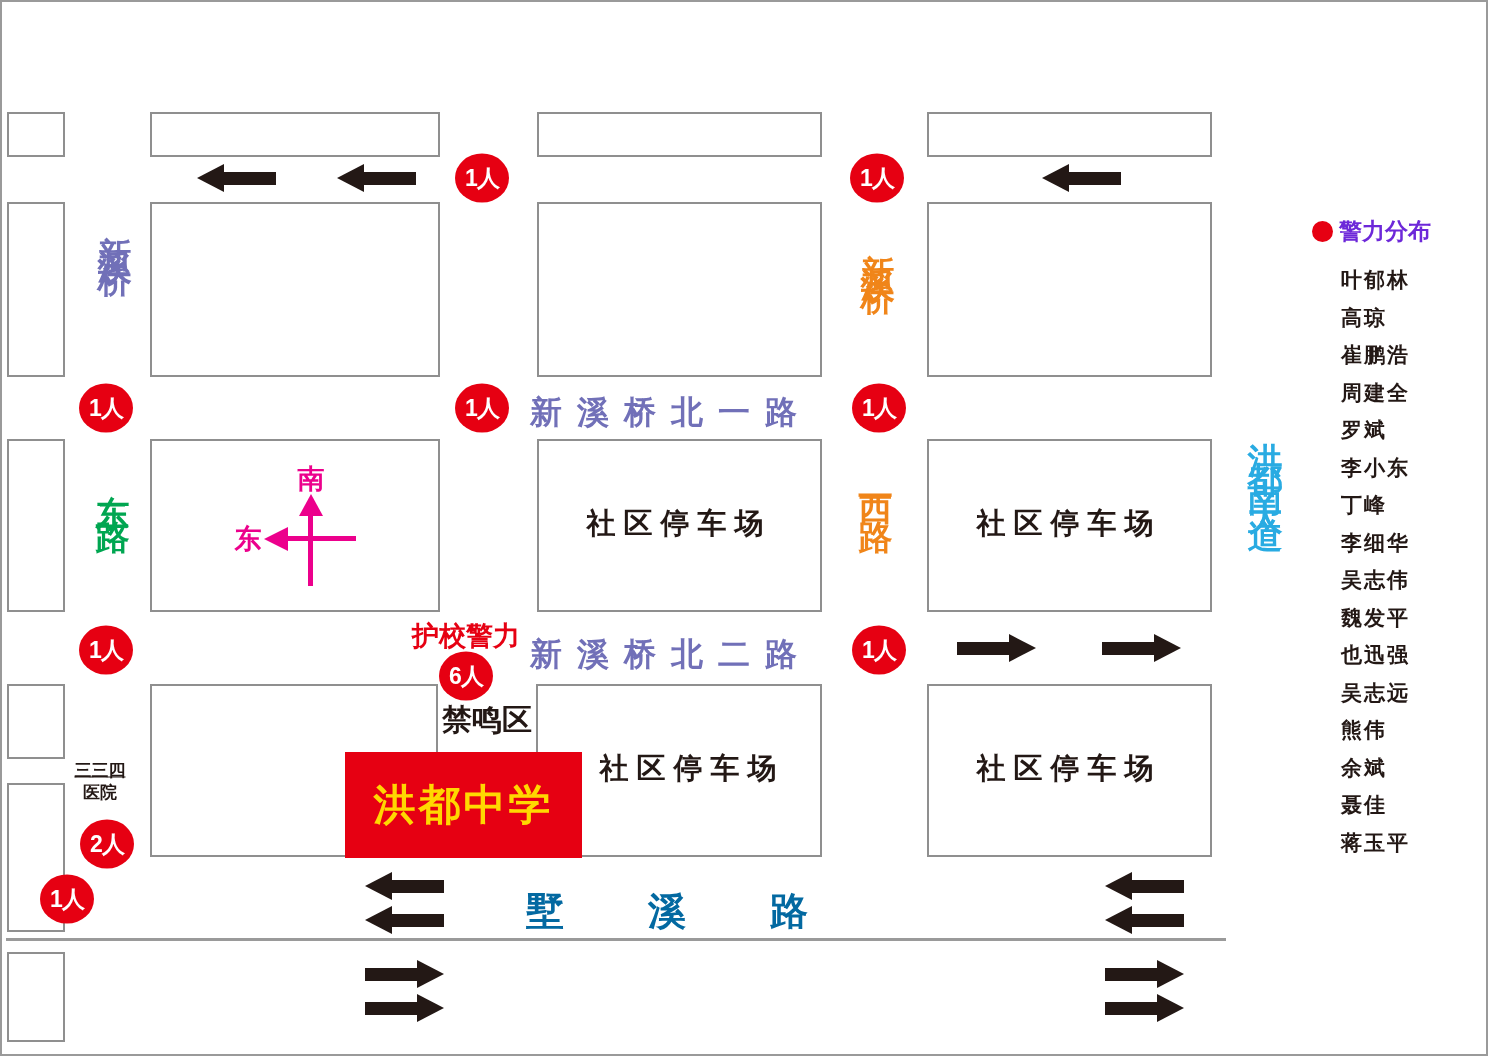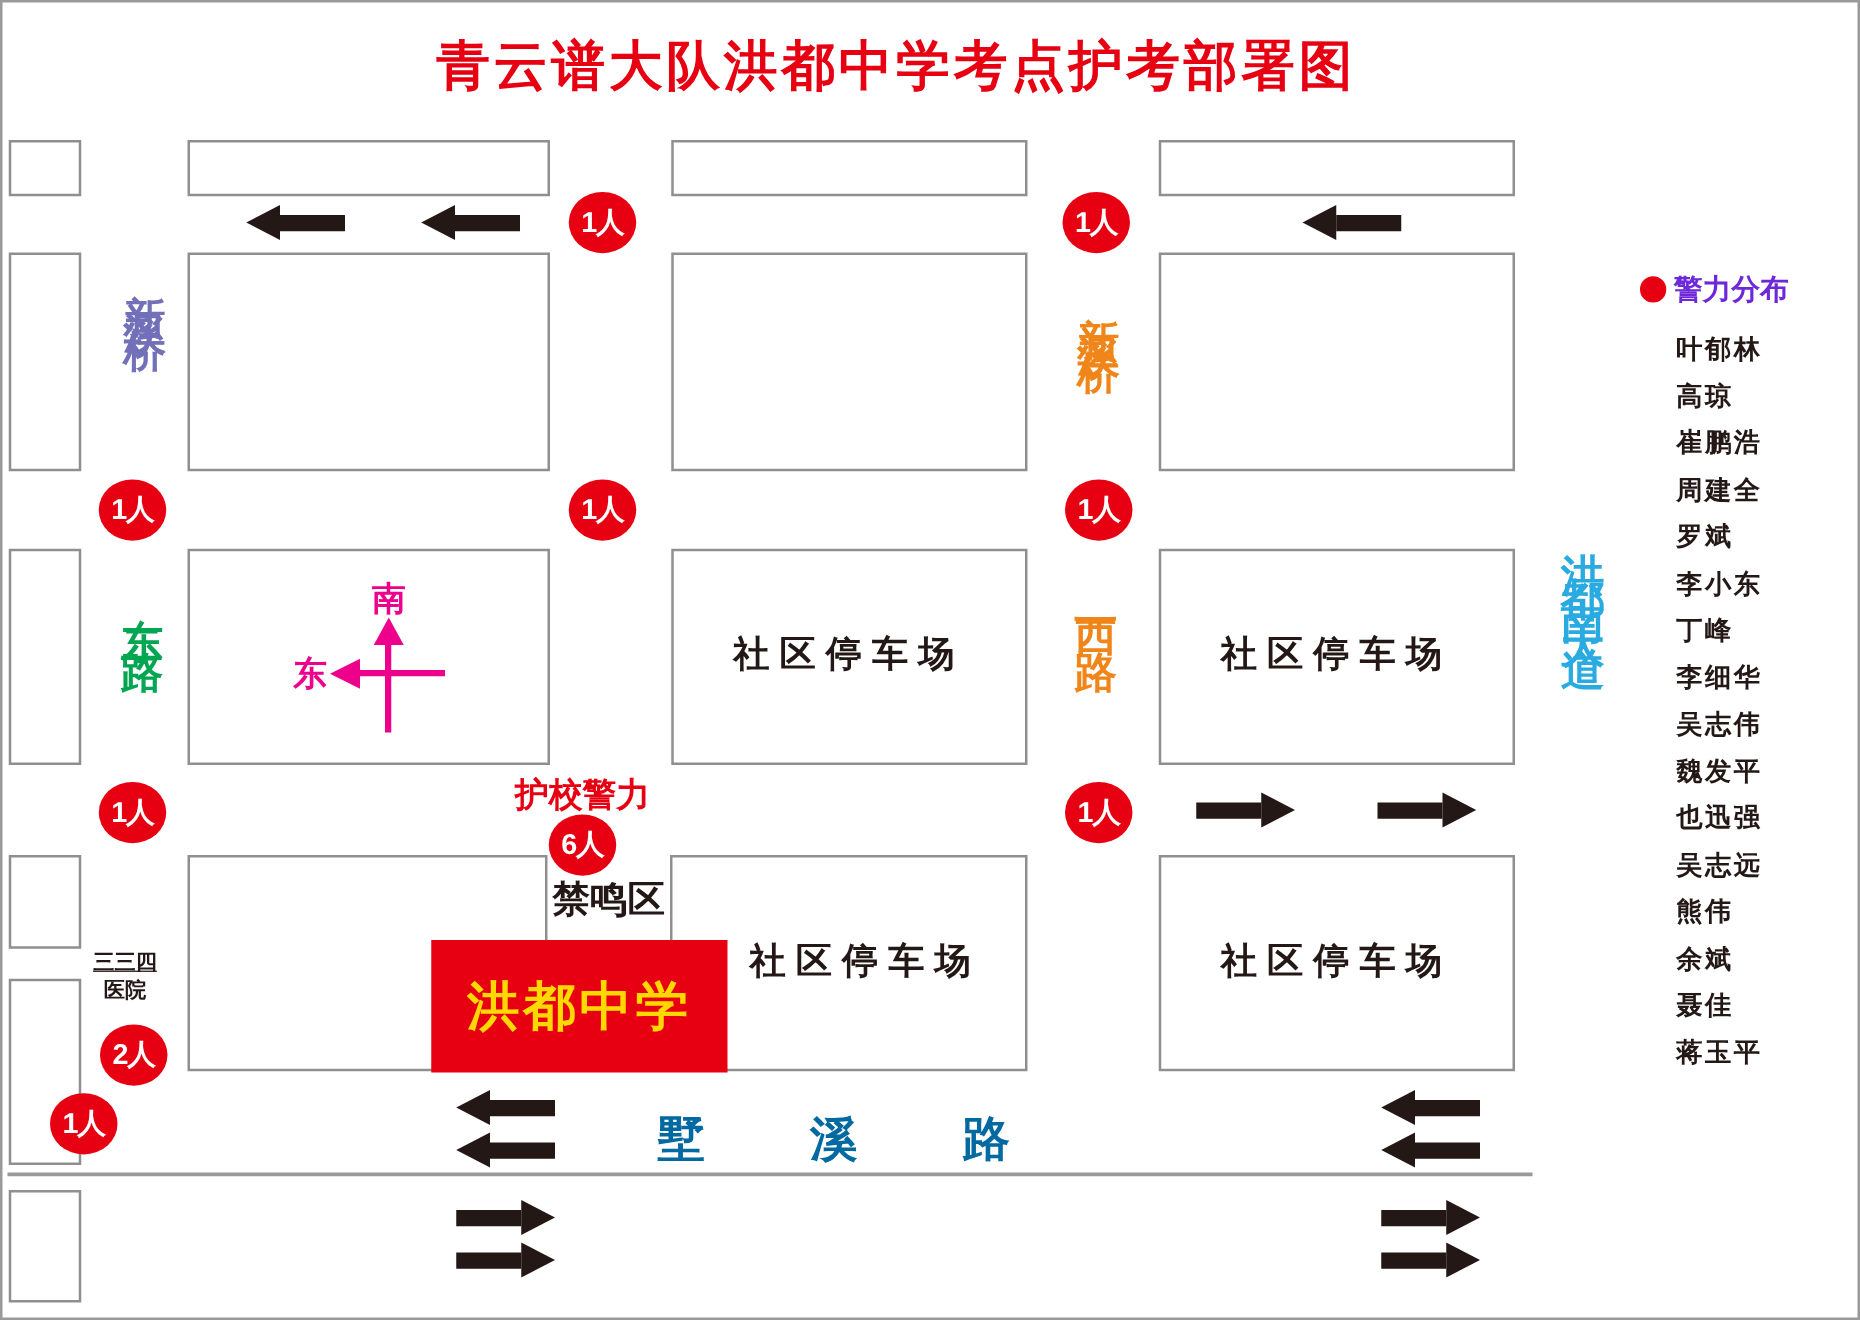--- a/index.html
+++ b/index.html
@@ -33,21 +33,20 @@
   .legend-dot{width:21px;height:21px;border-radius:50%;background:#e60012;margin-right:6px;flex:0 0 auto;}
   .legend-t{color:#6d28d9;font-weight:bold;font-size:23px;white-space:nowrap;}
   .legend-names{margin-left:29px;}
   .legend-names div{height:37.5px;line-height:37.5px;color:#231815;font-weight:bold;font-size:21px;letter-spacing:2px;white-space:nowrap;}
 </style>
 </head>
 <body>
 
 <div id="page">
 
-  <div class="ttl">青云谱大队洪都中学考点护考部署图</div>
 
   <div class="box" style="left:5px;top:110px;width:58px;height:45px;"></div>
   <div class="box" style="left:5px;top:200px;width:58px;height:175px;"></div>
   <div class="box" style="left:5px;top:437px;width:58px;height:173px;"></div>
   <div class="box" style="left:5px;top:682px;width:58px;height:75px;"></div>
   <div class="box" style="left:5px;top:781px;width:58px;height:149px;"></div>
   <div class="box" style="left:5px;top:950px;width:58px;height:90px;"></div>
 
   <div class="box" style="left:148px;top:110px;width:290px;height:45px;"></div>
   <div class="box" style="left:148px;top:200px;width:290px;height:175px;"></div>
@@ -57,20 +56,22 @@
   <div class="box" style="left:535px;top:110px;width:285px;height:45px;"></div>
   <div class="box" style="left:535px;top:200px;width:285px;height:175px;"></div>
   <div class="box" style="left:535px;top:437px;width:285px;height:173px;"></div>
   <div class="box" style="left:534px;top:682px;width:286px;height:173px;"></div>
 
   <div class="box" style="left:925px;top:110px;width:285px;height:45px;"></div>
   <div class="box" style="left:925px;top:200px;width:285px;height:175px;"></div>
   <div class="box" style="left:925px;top:437px;width:285px;height:173px;"></div>
   <div class="box" style="left:925px;top:682px;width:285px;height:173px;"></div>
 
+  <div class="road" style="left:528px;top:389px;font-size:32px;letter-spacing:15px;">新溪桥北一路</div>
+  <div class="road" style="left:528px;top:631px;font-size:32px;letter-spacing:15px;">新溪桥北二路</div>
   <div class="road" style="left:524px;top:884px;font-size:38px;letter-spacing:84px;color:#0369a1;">墅溪路</div>
 
   <div class="vtext" style="left:90px;top:206px;font-size:34px;letter-spacing:14px;color:#7170b8;">新溪桥</div>
   <div class="vtext" style="left:88px;top:465px;font-size:34px;letter-spacing:13px;color:#00a651;">东二路</div>
   <div class="vtext" style="left:853px;top:224px;font-size:34px;letter-spacing:14px;color:#f08519;">新溪桥</div>
   <div class="vtext" style="left:851px;top:465px;font-size:34px;letter-spacing:13px;color:#f08519;">西一路</div>
   <div class="vtext" style="left:1239px;top:412px;font-size:35px;letter-spacing:19px;color:#29abe2;">洪都南大道</div>
 
   <div class="blabel" style="left:677px;top:522px;font-size:29px;letter-spacing:8px;">社区停车场</div>
   <div class="blabel" style="left:1067px;top:522px;font-size:29px;letter-spacing:8px;">社区停车场</div>

